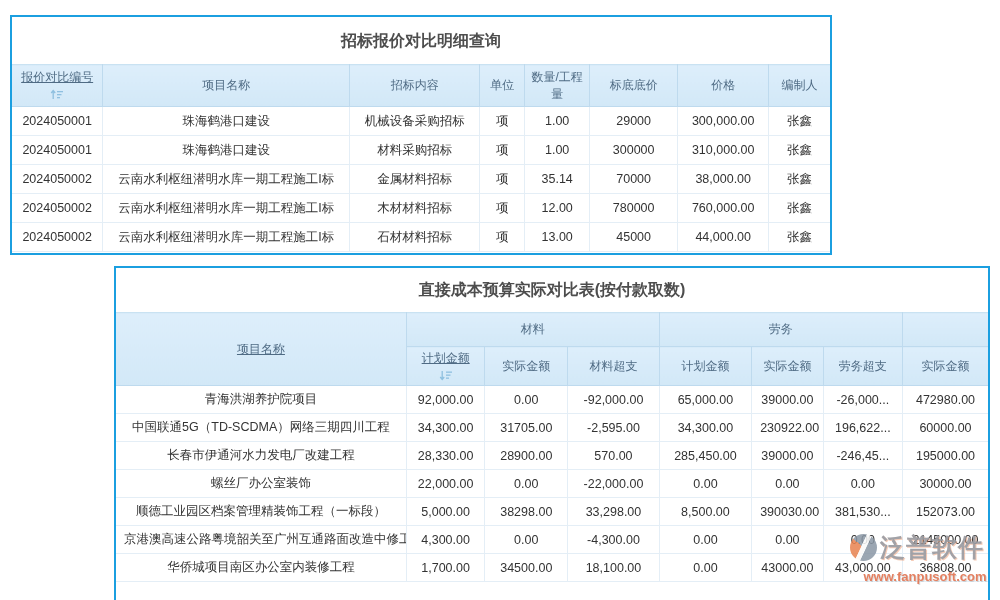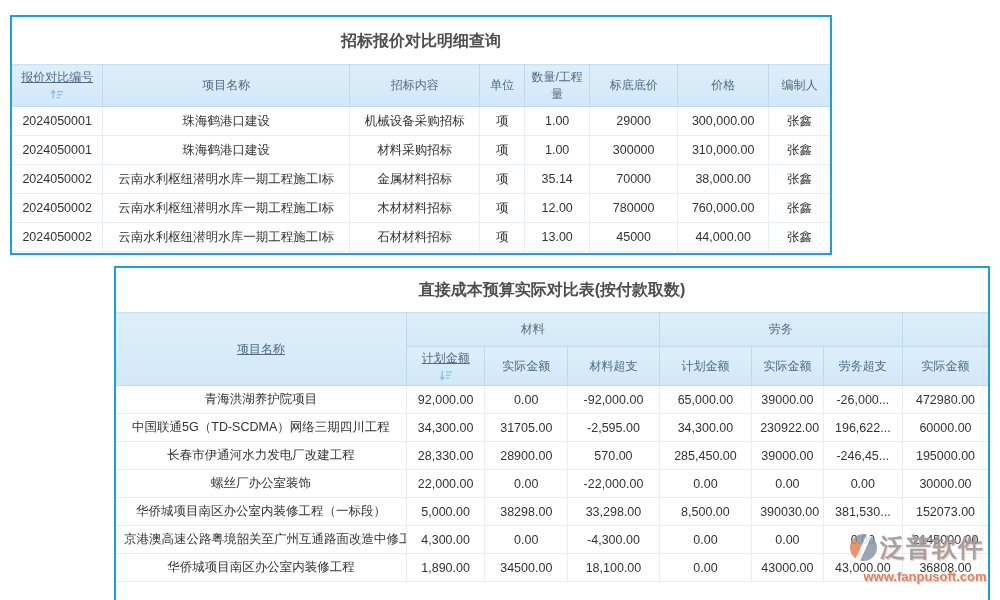--- a/index.html
+++ b/index.html
@@ -222,42 +222,42 @@
         <td class="al c-blue">螺丝厂办公室装饰</td>
         <td class="ar">22,000.00</td>
         <td class="ar c-blue">0.00</td>
         <td class="ar">-22,000.00</td>
         <td class="ar">0.00</td>
         <td class="ar c-blue">0.00</td>
         <td class="ar">0.00</td>
         <td class="ar c-blue">30000.00</td>
       </tr>
       <tr>
-        <td class="al c-blue">华侨城项目南区办公室内装修工程（一标段）</td>
+        <td class="al c-blue">顺德工业园区档案管理精装饰工程（一标段）</td>
         <td class="ar">5,000.00</td>
         <td class="ar c-blue">38298.00</td>
         <td class="ar c-red">33,298.00</td>
         <td class="ar">8,500.00</td>
         <td class="ar c-blue">390030.00</td>
         <td class="ar c-red">381,530...</td>
         <td class="ar c-blue">152073.00</td>
       </tr>
       <tr>
         <td class="al c-blue">京港澳高速公路粤境韶关至广州互通路面改造中修工</td>
         <td class="ar">4,300.00</td>
         <td class="ar c-blue">0.00</td>
         <td class="ar">-4,300.00</td>
         <td class="ar">0.00</td>
         <td class="ar c-blue">0.00</td>
         <td class="ar">0.00</td>
         <td class="ar c-blue">2145000.00</td>
       </tr>
       <tr>
         <td class="al c-blue">华侨城项目南区办公室内装修工程</td>
-        <td class="ar">1,890.00</td>
+        <td class="ar">1,700.00</td>
         <td class="ar c-blue">34500.00</td>
         <td class="ar c-red">18,100.00</td>
         <td class="ar">0.00</td>
         <td class="ar c-blue">43000.00</td>
         <td class="ar c-red">43,000.00</td>
         <td class="ar c-blue">36808.00</td>
       </tr>
     </tbody>
   </table>
 </div>

